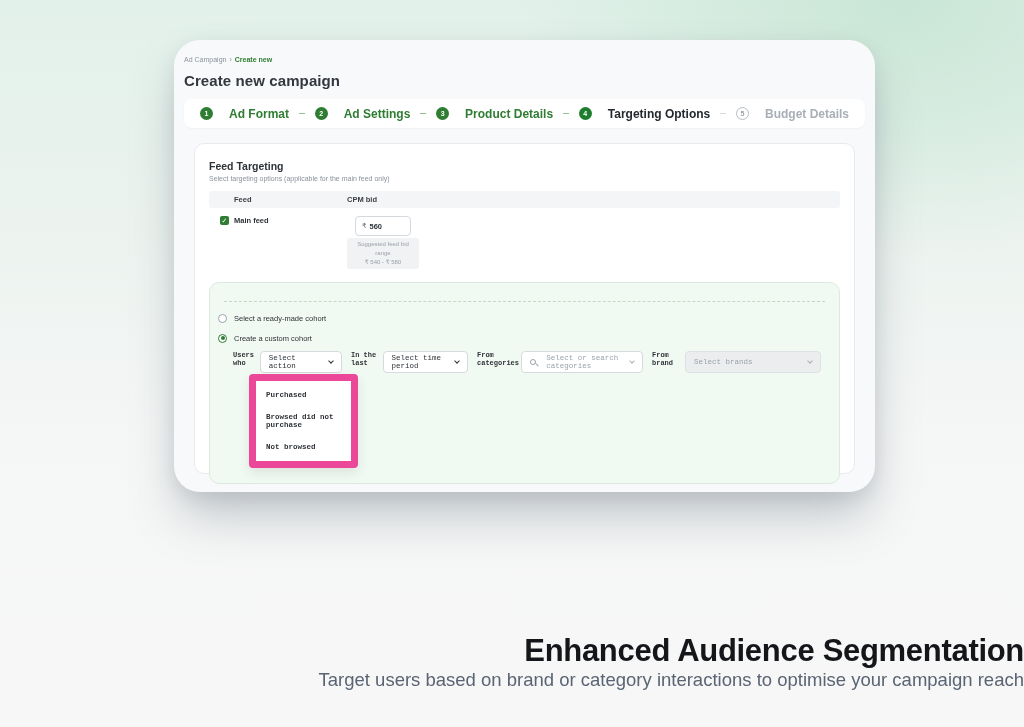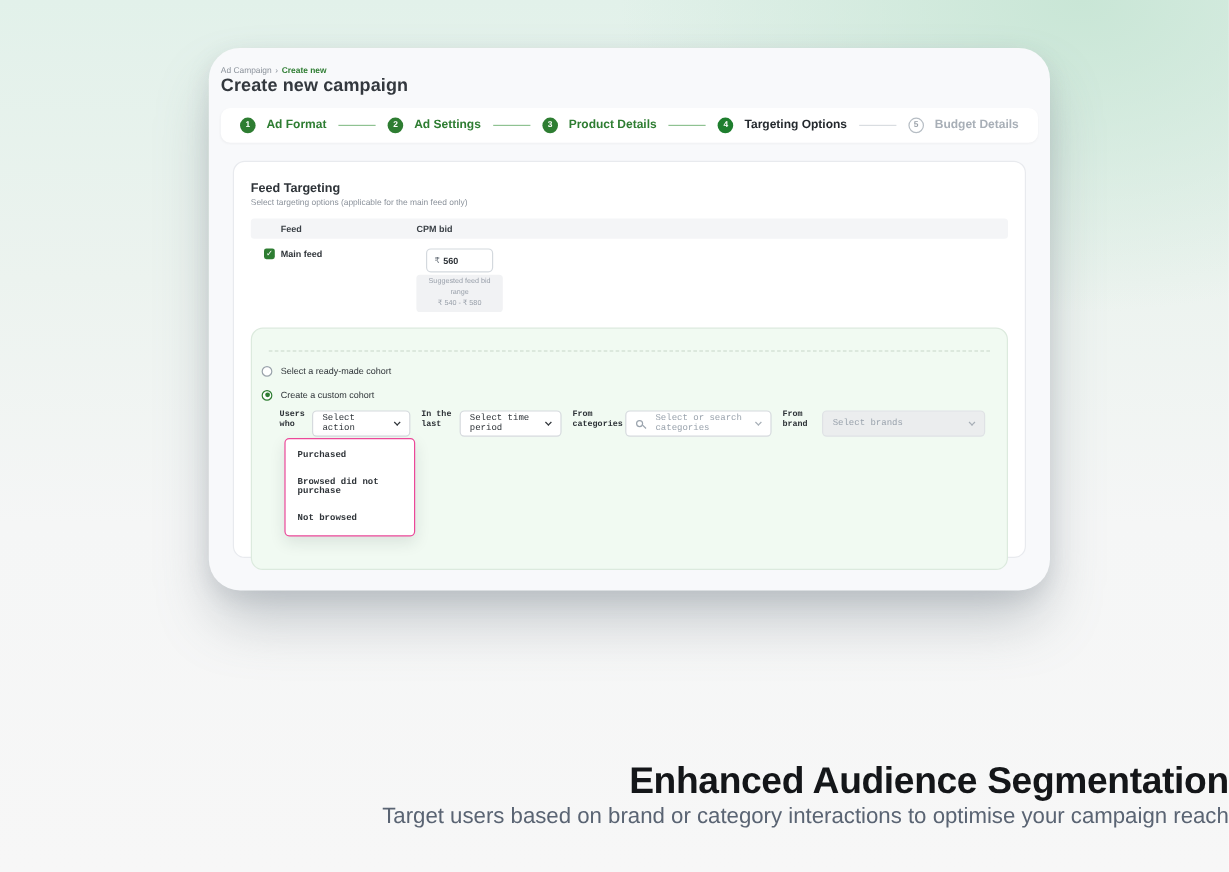--- a/index.html
+++ b/index.html
@@ -15,35 +15,35 @@
   
   .card {
     position:absolute; left:174px; top:40px; width:701px; height:452px;
     background:#f8f9fb; border-radius:26px;
     box-shadow: 0 28px 48px -6px rgba(125,135,145,.45), 0 6px 18px rgba(125,135,145,.18);
   }
   .card-inner { padding: 16px 10px 0 10px; }
 
   .breadcrumb { font-size:7px; color:#8b929b; display:flex; align-items:center; gap:3px; }
   .breadcrumb .crumb-current { color:#2e7d32; font-weight:bold; }
-  .page-title { font-size:15px; font-weight:bold; color:#33383e; letter-spacing:.1px;}
+  .page-title { margin-top:9px; font-size:15px; font-weight:bold; color:#33383e; letter-spacing:.1px;}
 
   
   .stepper {
     margin-top:10px; background:#ffffff; border-radius:8px; height:29px;
     display:flex; align-items:center; padding:0 16px;
     box-shadow: 0 1px 2px rgba(0,0,0,.04);
   }
   .step { display:flex; align-items:center; flex:none; }
   .step-dot {
     width:13px; height:13px; border-radius:50%;
     display:flex; align-items:center; justify-content:center;
     font-size:7px; font-weight:bold; color:#fff; flex:none;
   }
-  .step-label { font-size:10px; font-weight:bold; margin-left:9px; white-space:nowrap; }
+  .step-label { font-size:12px; font-weight:bold; margin-left:16px; white-space:nowrap; }
   .step.done  .step-dot { background:#2e7d32; }
   .step.done  .step-label { color:#2e7d32; }
   .step.active .step-dot { background:#1e7e2e; }
   .step.active .step-label { color:#24292e; }
   .step.todo .step-dot { background:transparent; border:1px solid #b6bdc4; color:#9aa1a9; }
   .step.todo .step-label { color:#a8afb7; font-weight:bold; }
   .step-line { flex:1; height:1px; margin:0 10px; }
   .step-line.green { background:#8fc292; }
   .step-line.gray  { background:#d9dde1; }
 
@@ -117,22 +117,22 @@
     border-right:1.2px solid currentColor; border-bottom:1.2px solid currentColor;
     transform:rotate(45deg); margin-top:-2px; flex:none; }
   .chev.up { transform:rotate(225deg); margin-top:2px; }
   .chev.gray { color:#a7afb7; }
   .ctrl-left { display:flex; align-items:center; gap:10px; min-width:0; }
   .search-ic { width:6px; height:6px; border:1px solid #9aa3ad; border-radius:50%; position:relative; flex:none; }
   .search-ic::after { content:""; position:absolute; width:3.5px; height:1px; background:#9aa3ad;
     transform:rotate(45deg); right:-3px; bottom:-1px; }
 
   .menu {
-    position:absolute; top:calc(100% + 1px); left:4px; width:109px; background:#fff;
-    border:1px solid #ec4899; border-radius:4px; box-shadow:0 5px 12px rgba(30,40,50,.10);
+    position:absolute; top:calc(100% + 1px); left:16px; width:109px; background:#fff;
+    border:7px solid #ec4899; border-radius:4px; box-shadow:0 5px 12px rgba(30,40,50,.10);
     padding:3px 0; z-index:5;
   }
   .menu-item { font-size:7.5px; color:#2e3338; font-weight:bold; padding:7px 10px; cursor:pointer; }
 
   
   .footer { position:absolute; left:0; right:0; top:633px; text-align:right; }
   .footer-h { font-size:31px; font-weight:800; color:#141619; letter-spacing:-.3px; }
   .footer-s { font-size:18.5px; color:#5a6473;padding-left:12px; }
 </style>
 </head>

